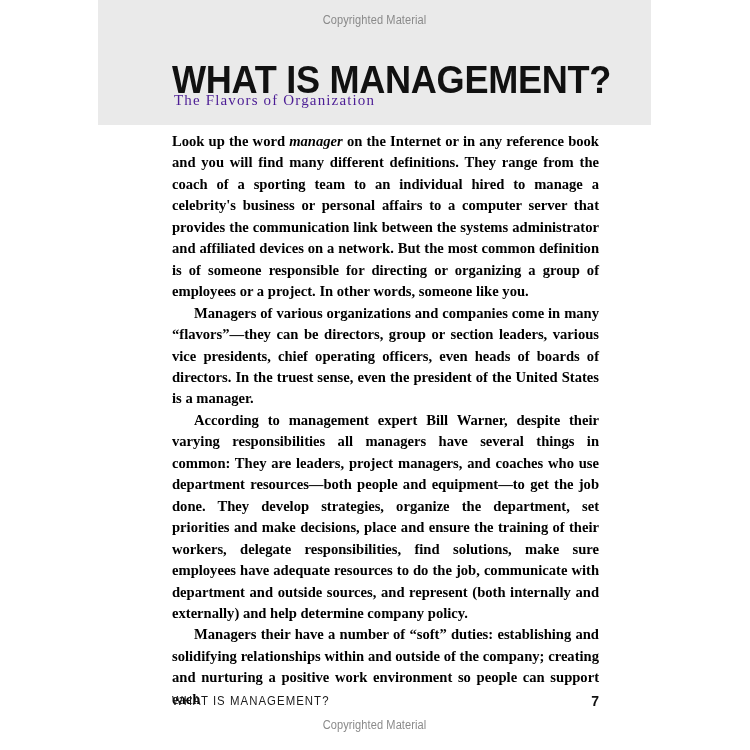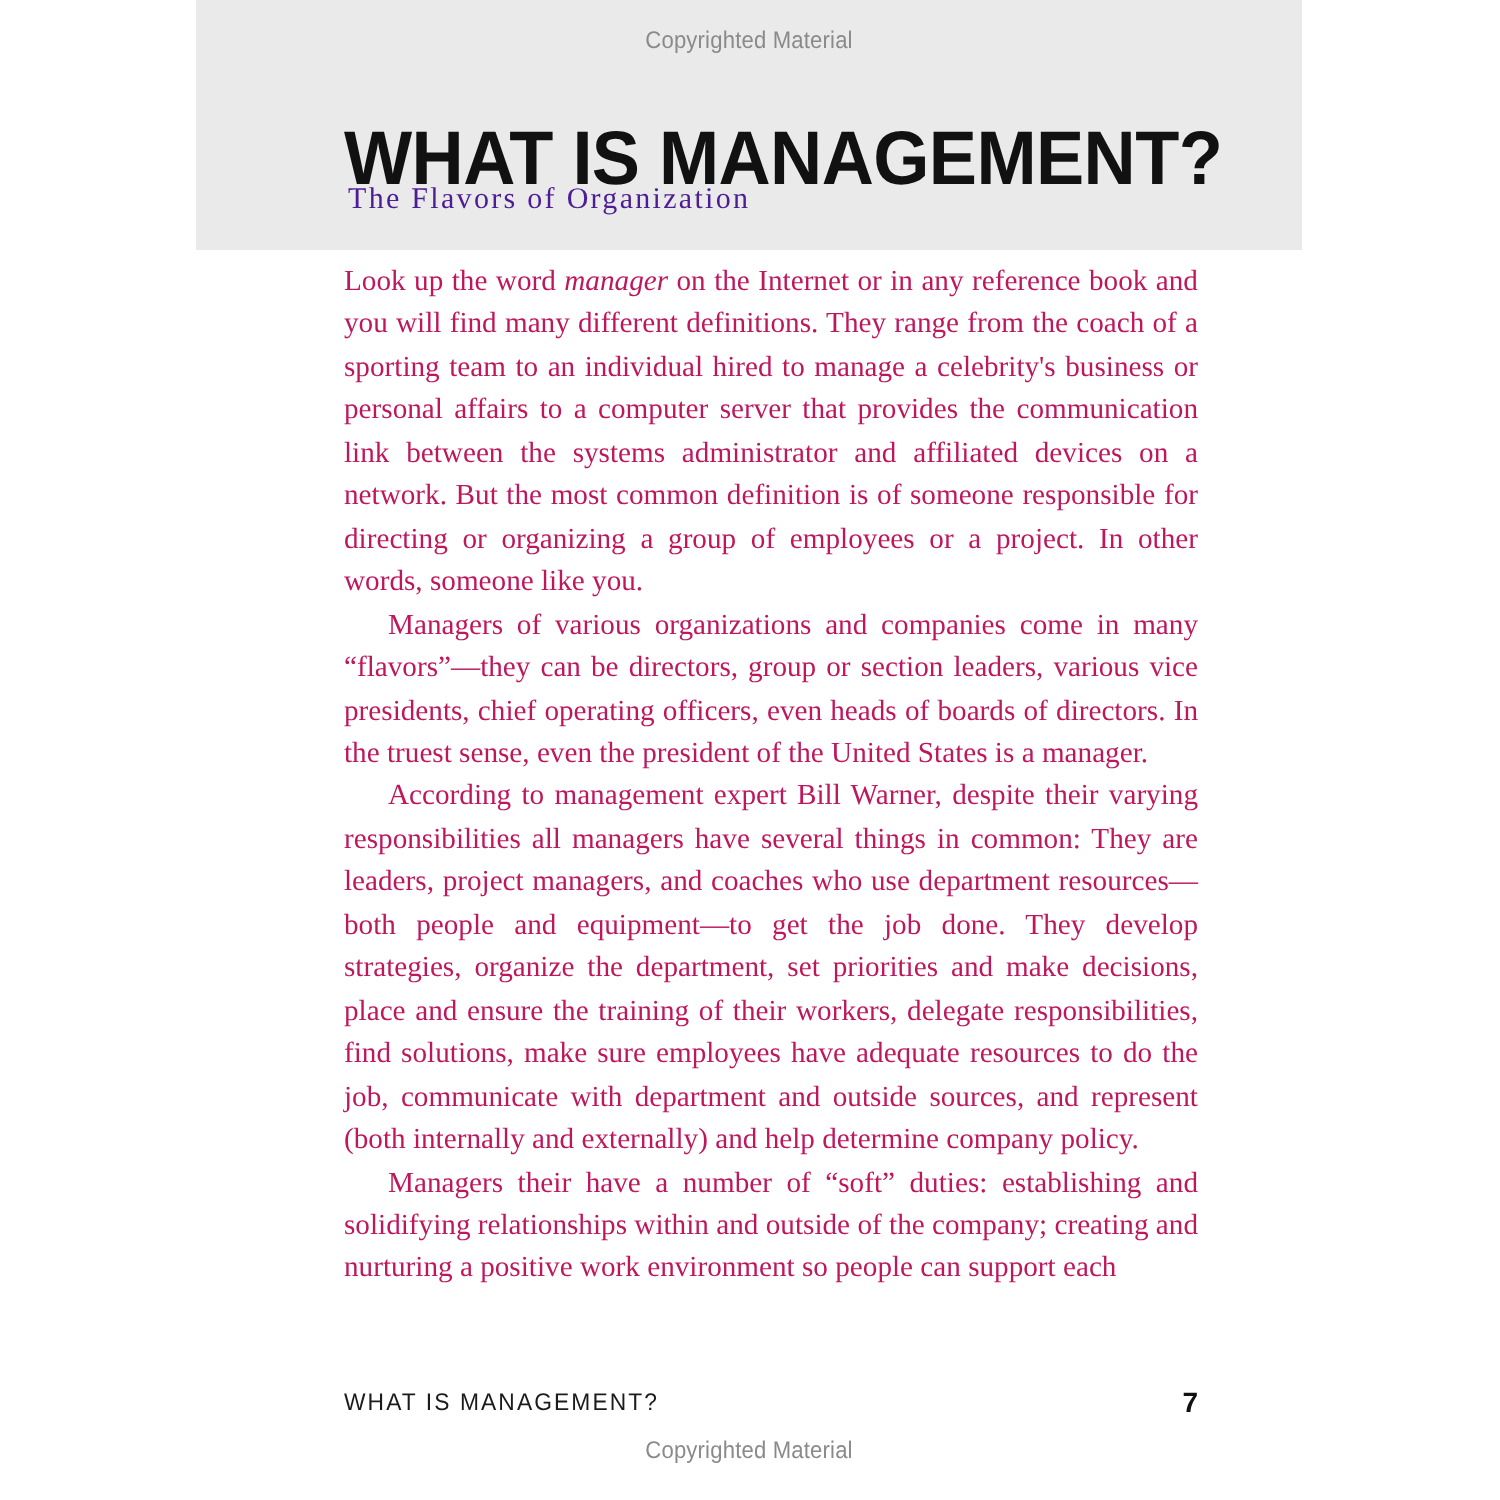--- a/index.html
+++ b/index.html
@@ -81,24 +81,25 @@
     left: 172px;
     top: 131px;
     width: 427px;
   }
 
   .body-par {
     margin: 0;
     font-family: "Liberation Serif", "DejaVu Serif", serif;
     font-size: 14.6px;
     line-height: 21.45px;
-    color: #be185d;
+    color: #000000;
     text-align: justify;
     text-justify: inter-word;
     hyphens: manual;
+    font-weight: bold;
   }
   .body-par + .body-par {
     text-indent: 22px;
   }
   .body-par em {
     font-style: italic;
   }
 
   
   .footer {

